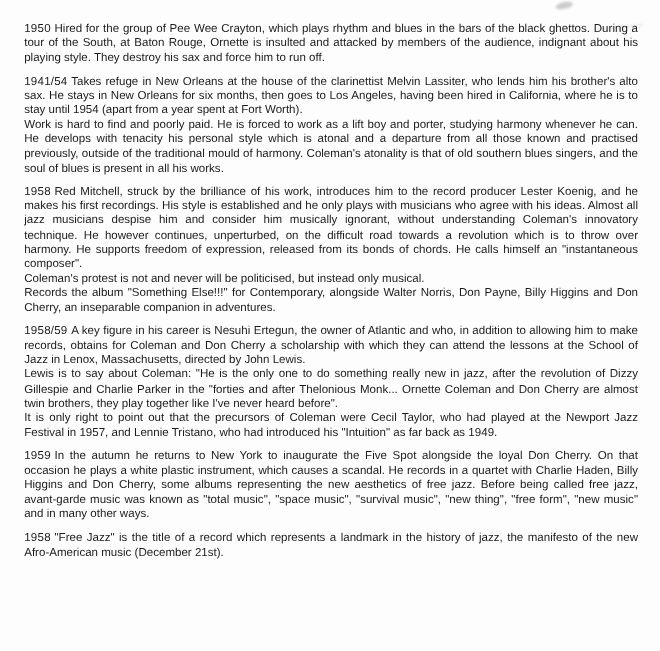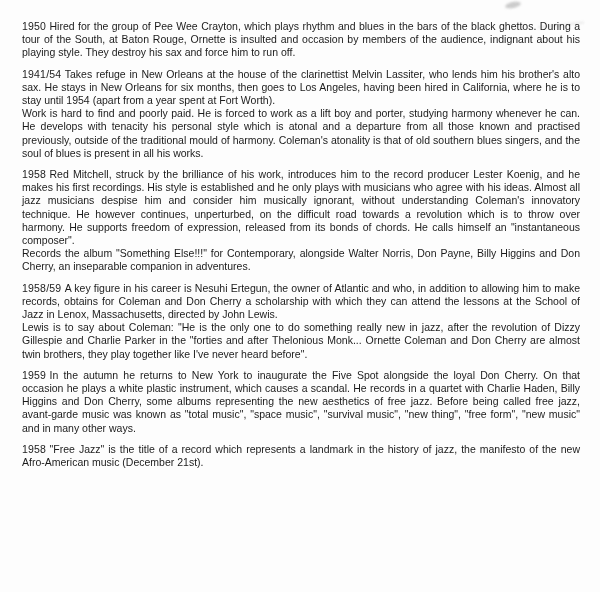--- a/index.html
+++ b/index.html
@@ -61,36 +61,38 @@
 </style>
 </head>
 <body>
 
 <div class="artifact-smudge"></div>
 <div class="artifact-streak"></div>
 
 <div class="page">
 
   <section class="entry">
-    <p class="para"><strong class="year">1950</strong><span>Hired for the group of Pee Wee Crayton, which plays rhythm and blues in the bars of the black ghettos. During a tour of the South, at Baton Rouge, Ornette is insulted and occasion by members of the audience, indignant about his playing style. They destroy his sax and force him to run off.</span></p>
+    <p class="para"><strong class="year">1950</strong><span>Hired for the group of Pee Wee Crayton, which plays rhythm and blues in the bars of the black ghettos. During a tour of the South, at Baton Rouge, Ornette is insulted and attacked by members of the audience, indignant about his playing style. They destroy his sax and force him to run off.</span></p>
   </section>
 
   <section class="entry">
     <p class="para"><strong class="year">1941/54</strong><span>Takes refuge in New Orleans at the house of the clarinettist Melvin Lassiter, who lends him his brother's alto sax. He stays in New Orleans for six months, then goes to Los Angeles, having been hired in California, where he is to stay until 1954 (apart from a year spent at Fort Worth).</span></p>
     <p class="para"><span>Work is hard to find and poorly paid. He is forced to work as a lift boy and porter, studying harmony whenever he can. He develops with tenacity his personal style which is atonal and a departure from all those known and practised previously, outside of the traditional mould of harmony. Coleman's atonality is that of old southern blues singers, and the soul of blues is present in all his works.</span></p>
   </section>
 
   <section class="entry">
     <p class="para"><strong class="year">1958</strong><span>Red Mitchell, struck by the brilliance of his work, introduces him to the record producer Lester Koenig, and he makes his first recordings. His style is established and he only plays with musicians who agree with his ideas. Almost all jazz musicians despise him and consider him musically ignorant, without understanding Coleman's innovatory technique. He however continues, unperturbed, on the difficult road towards a revolution which is to throw over harmony. He supports freedom of expression, released from its bonds of chords. He calls himself an "instantaneous composer".</span></p>
+    <p class="para"><span>Coleman's protest is not and never will be politicised, but instead only musical.</span></p>
     <p class="para"><span>Records the album "Something Else!!!" for Contemporary, alongside Walter Norris, Don Payne, Billy Higgins and Don Cherry, an inseparable companion in adventures.</span></p>
   </section>
 
   <section class="entry">
     <p class="para"><strong class="year">1958/59</strong><span>A key figure in his career is Nesuhi Ertegun, the owner of Atlantic and who, in addition to allowing him to make records, obtains for Coleman and Don Cherry a scholarship with which they can attend the lessons at the School of Jazz in Lenox, Massachusetts, directed by John Lewis.</span></p>
     <p class="para"><span>Lewis is to say about Coleman: "He is the only one to do something really new in jazz, after the revolution of Dizzy Gillespie and Charlie Parker in the "forties and after Thelonious Monk... Ornette Coleman and Don Cherry are almost twin brothers, they play together like I've never heard before".</span></p>
+    <p class="para"><span>It is only right to point out that the precursors of Coleman were Cecil Taylor, who had played at the Newport Jazz Festival in 1957, and Lennie Tristano, who had introduced his "Intuition" as far back as 1949.</span></p>
   </section>
 
   <section class="entry">
     <p class="para"><strong class="year">1959</strong><span>In the autumn he returns to New York to inaugurate the Five Spot alongside the loyal Don Cherry. On that occasion he plays a white plastic instrument, which causes a scandal. He records in a quartet with Charlie Haden, Billy Higgins and Don Cherry, some albums representing the new aesthetics of free jazz. Before being called free jazz, avant-garde music was known as "total music", "space music", "survival music", "new thing", "free form", "new music" and in many other ways.</span></p>
   </section>
 
   <section class="entry">
     <p class="para"><strong class="year">1958</strong><span>"Free Jazz" is the title of a record which represents a landmark in the history of jazz, the manifesto of the new Afro-American music (December 21st).</span></p>
   </section>
 

